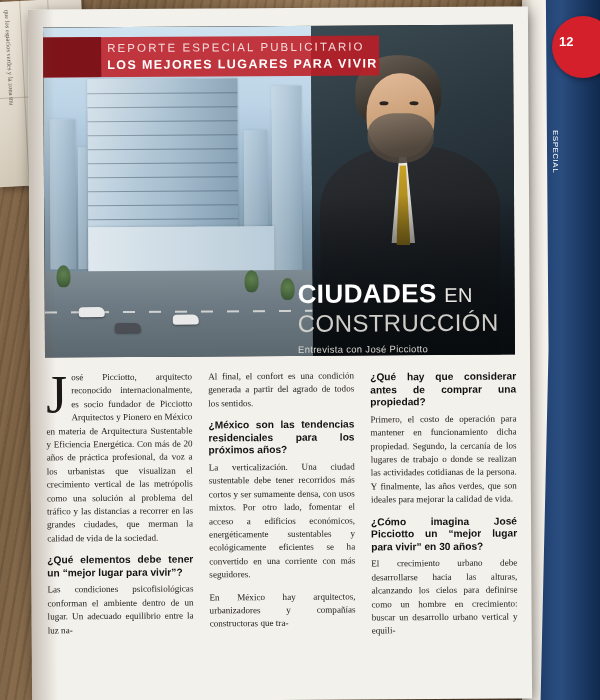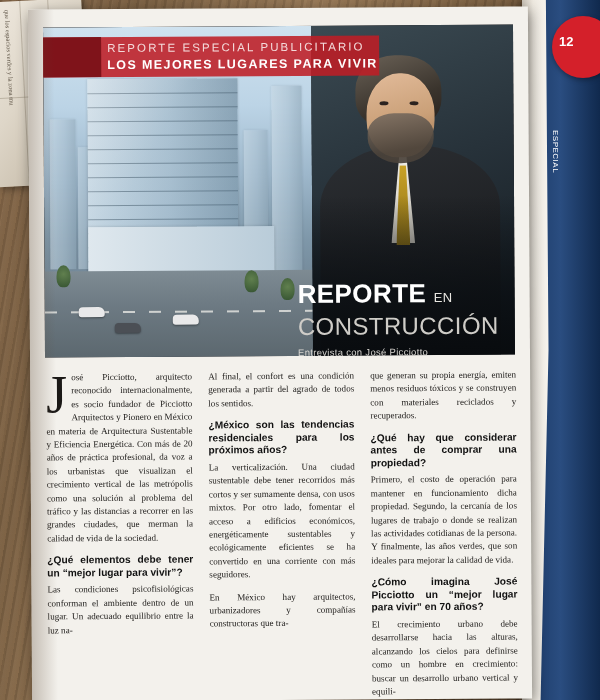--- a/index.html
+++ b/index.html
@@ -293,21 +293,21 @@
   .title-1 {
     color: #ffffff;
     font-size: 26px;
     font-family: "Liberation Sans", sans-serif;
     letter-spacing: .4px;
     font-weight: bold;
     line-height: 28px;
   }
   .title-1 .en {
     font-weight: normal;
-    font-size: 13px;
+    font-size: 20px;
     color: #e9e7e2;
   }
   .title-2 {
     color: #cfcdc8;
     font-size: 24px;
     font-family: "Liberation Sans", sans-serif;
     letter-spacing: .4px;
     line-height: 27px;
   }
   .subtitle {
@@ -433,41 +433,40 @@
     </div>
 
     <div class="banner">
       <div class="banner-dark"></div>
       <div class="b1">REPORTE ESPECIAL PUBLICITARIO</div>
       <div class="b2">LOS MEJORES LUGARES PARA VIVIR</div>
     </div>
 
     <div class="title-block">
       <div class="title-1">
-        <span>REPORTE</span>
+        <span>CIUDADES</span>
         <span class="en">EN</span>
       </div>
       <div class="title-2">CONSTRUCCIÓN</div>
       <div class="subtitle">Entrevista con José Picciotto</div>
     </div>
 
     <div class="cols">
       <div class="col">
         <p class="dropcap-p"><span class="dropcap">J</span><span>osé Picciotto, arquitecto reconocido internacionalmente, es socio fundador de Picciotto Arquitectos y Pionero en México en materia de Arquitectura Sustentable y Eficiencia Energética. Con más de 20 años de práctica profesional, da voz a los urbanistas que visualizan el crecimiento vertical de las metrópolis como una solución al problema del tráfico y las distancias a recorrer en las grandes ciudades, que merman la calidad de vida de la sociedad.</span></p>
         <h3 class="q">¿Qué elementos debe tener un “mejor lugar para vivir”?</h3>
         <p>Las condiciones psicofisiológicas conforman el ambiente dentro de un lugar. Un adecuado equilibrio entre la luz na-</p>
       </div>
       <div class="col">
         <p>Al final, el confort es una condición generada a partir del agrado de todos los sentidos.</p>
         <h3 class="q">¿México son las tendencias residenciales para los próximos años?</h3>
         <p>La verticalización. Una ciudad sustentable debe tener recorridos más cortos y ser sumamente densa, con usos mixtos. Por otro lado, fomentar el acceso a edificios económicos, energéticamente sustentables y ecológicamente eficientes se ha convertido en una corriente con más seguidores.</p>
         <p>En México hay arquitectos, urbanizadores y compañías constructoras que tra-</p>
       </div>
       <div class="col">
-        <p>que generan su propia energía, emiten menos residuos tóxicos y se construyen con materiales reciclados y recuperados.</p>
         <h3 class="q">¿Qué hay que considerar antes de comprar una propiedad?</h3>
         <p>Primero, el costo de operación para mantener en funcionamiento dicha propiedad. Segundo, la cercanía de los lugares de trabajo o donde se realizan las actividades cotidianas de la persona. Y finalmente, las años verdes, que son ideales para mejorar la calidad de vida.</p>
-        <h3 class="q">¿Cómo imagina José Picciotto un “mejor lugar para vivir” en 70 años?</h3>
+        <h3 class="q">¿Cómo imagina José Picciotto un “mejor lugar para vivir” en 30 años?</h3>
         <p>El crecimiento urbano debe desarrollarse hacia las alturas, alcanzando los cielos para definirse como un hombre en crecimiento: buscar un desarrollo urbano vertical y equili-</p>
       </div>
     </div>
   </div>
 </div>
 
 </body></html>

